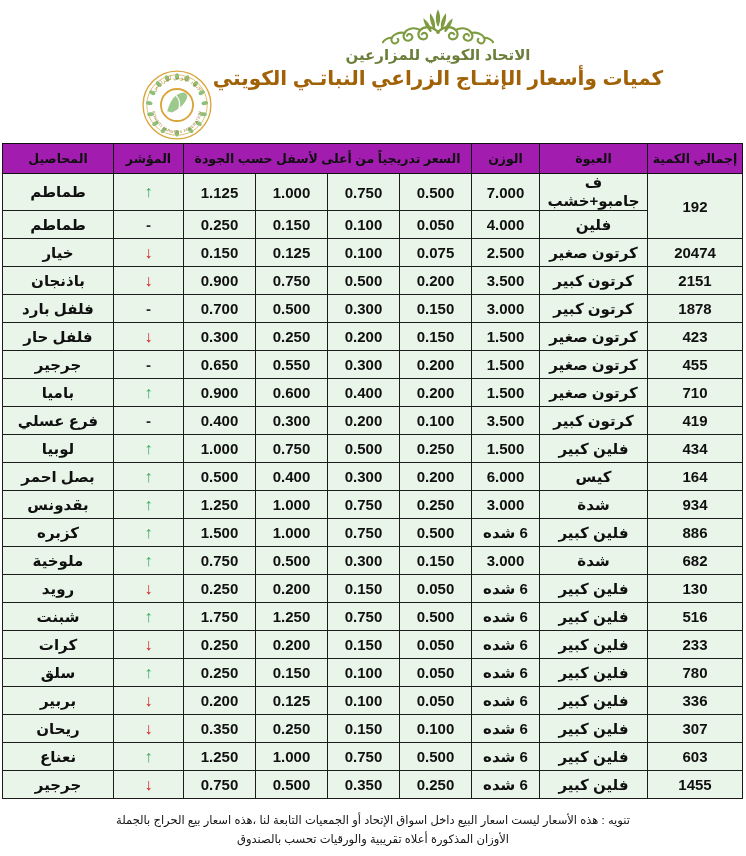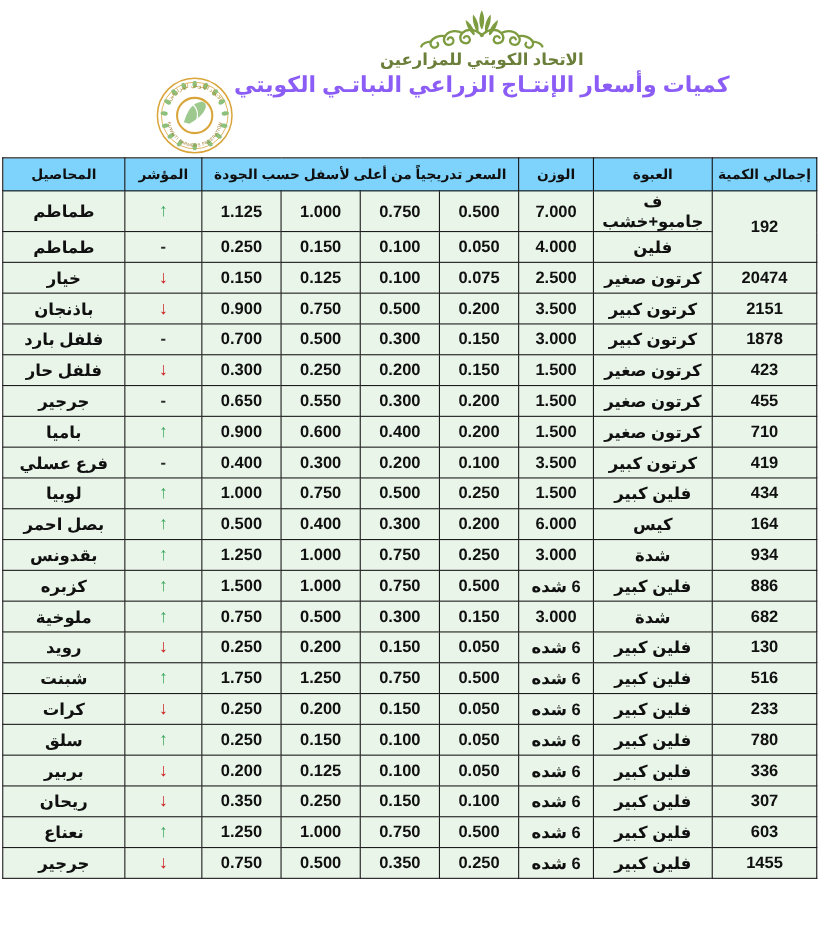--- a/index.html
+++ b/index.html
@@ -35,21 +35,21 @@
     font-weight: bold;
     color: #6b7f3a;
     line-height: 17px;
     margin-top: -2px;
     letter-spacing: 0px;
     white-space: nowrap;
   }
   .main-title {
     font-size: 20px;
     font-weight: bold;
-    color: #8b5cf6;
+    color: #a16207;
     line-height: 24px;
     margin-top: 3px;
     letter-spacing: 0.5px;
     white-space: nowrap;
   }
   .subtitle {
     font-size: 12.5px;
     font-weight: bold;
     color: #1a1a1a;
     line-height: 16px;
@@ -85,21 +85,21 @@
     direction: rtl;
   }
   table.prices th, table.prices td {
     border: 1px solid #1c1c1c;
     padding: 0;
     text-align: center;
     vertical-align: middle;
     font-weight: bold;
   }
   table.prices thead th {
-    background: #7dd3fc;
+    background: #a21caf;
     color: #0f0f0f;
     font-size: 12.5px;
     height: 30px;
     line-height: 14px;
     border: 1.5px solid #111;
   }
   table.prices tbody td {
     background: #e9f5e9;
     color: #101010;
     height: 28px;
@@ -501,14 +501,18 @@
             <td class="price">0.350</td>
             <td class="price">0.500</td>
             <td class="price">0.750</td>
             <td class="ind"><span class="arr-down">↓</span></td>
             <td class="crop">جرجير</td>
           </tr>
         </tbody>
     </table>
   </div>
 
+  <div class="footer">
+    <div class="note">تنويه : هذه الأسعار ليست اسعار البيع داخل اسواق الإتحاد أو الجمعيات التابعة لنا ،هذه اسعار بيع الحراج بالجملة</div>
+    <div class="note2">الأوزان المذكورة أعلاه تقريبية والورقيات تحسب بالصندوق</div>
+  </div>
 
 </div>
 
 </body></html>

